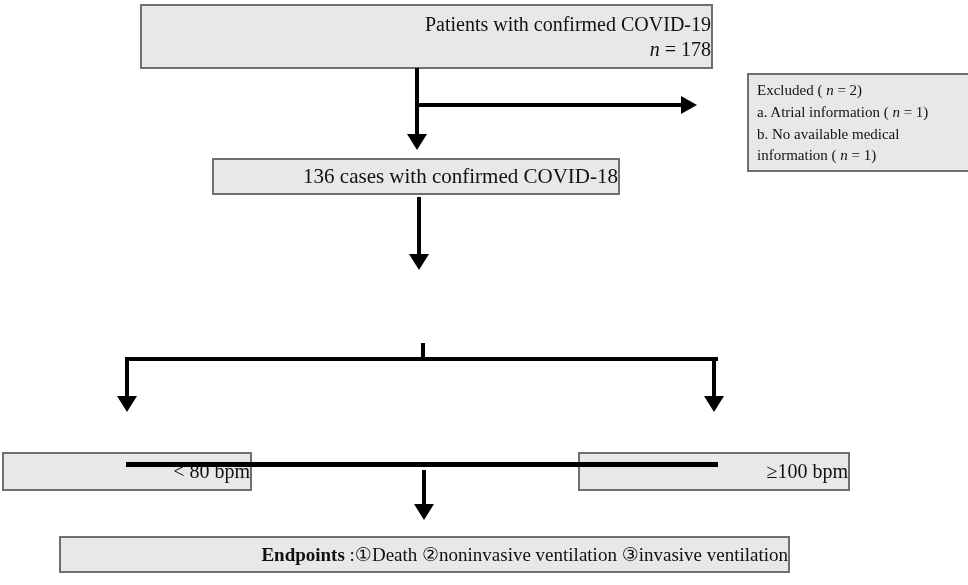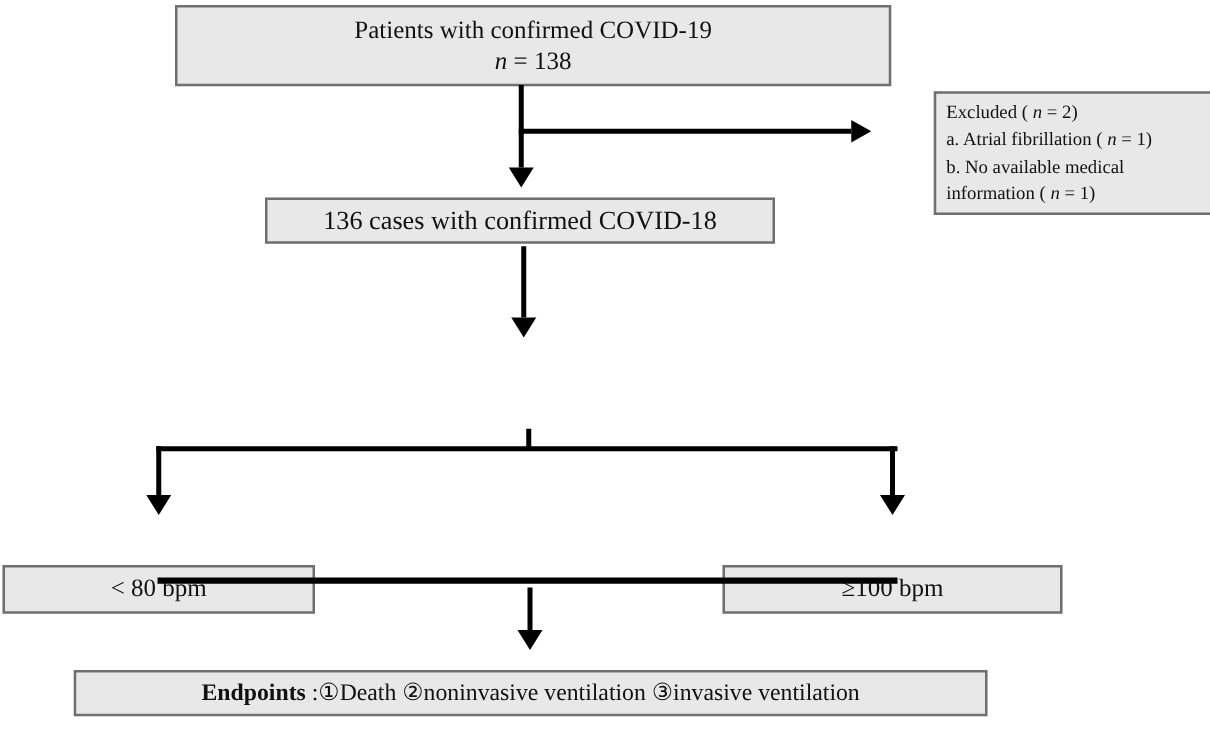--- a/index.html
+++ b/index.html
@@ -11,21 +11,21 @@
     color:#111111;
     overflow:hidden;
   }
   .box {
     position:absolute;
     box-sizing:border-box;
     background:#e9e8e8;
     border:2px solid #6f6f6f;
     display:flex;
     flex-direction:column;
-    align-items:center;
+    align-items:flex-end;
     justify-content:center;
     text-align:center;
     line-height:1.25;
   }
   .box.left-align {
     align-items:flex-start;
     text-align:left;
     justify-content:flex-start;
   }
   .vline,.hline { position:absolute; background:#000000; }
@@ -49,32 +49,32 @@
   .fs-end  { font-size:19px; }
   .fs-exc  { font-size:15px; line-height:1.45;margin-left:48px; }
 </style>
 </head>
 <body>
 
 <div class="canvas">
 
   <div class="box fs-top" style="left:140px; top:4px; width:573px; height:65px;">
     <div>Patients with confirmed COVID-19</div>
-    <div><span class="it">n</span><span> = 138</span></div>
+    <div><span class="it">n</span><span> = 178</span></div>
   </div>
 
   <div class="vline" style="left:415px; top:68px; width:4px; height:66px;"></div>
   <div class="arrowhead-down" style="left:407px; top:134px;"></div>
 
   <div class="hline" style="left:415px; top:103px; width:266px; height:4px;"></div>
   <div class="arrowhead-right" style="left:681px; top:96px;"></div>
 
   <div class="box left-align fs-exc" style="left:699px; top:73px; width:253px; height:99px; padding:5px 8px;">
     <div><span>Excluded ( </span><span class="it">n</span><span> = 2)</span></div>
-    <div><span>a. Atrial  fibrillation ( </span><span class="it">n</span><span> = 1)</span></div>
+    <div><span>a. Atrial  information ( </span><span class="it">n</span><span> = 1)</span></div>
     <div>b. No available  medical</div>
     <div><span>information  ( </span><span class="it">n</span><span> = 1)</span></div>
   </div>
 
   <div class="box fs-mid" style="left:212px; top:158px; width:408px; height:37px;">
     <div>136 cases with confirmed COVID-18</div>
   </div>
 
   <div class="vline" style="left:417px; top:197px; width:4px; height:57px;"></div>
   <div class="arrowhead-down" style="left:409px; top:254px;"></div>

